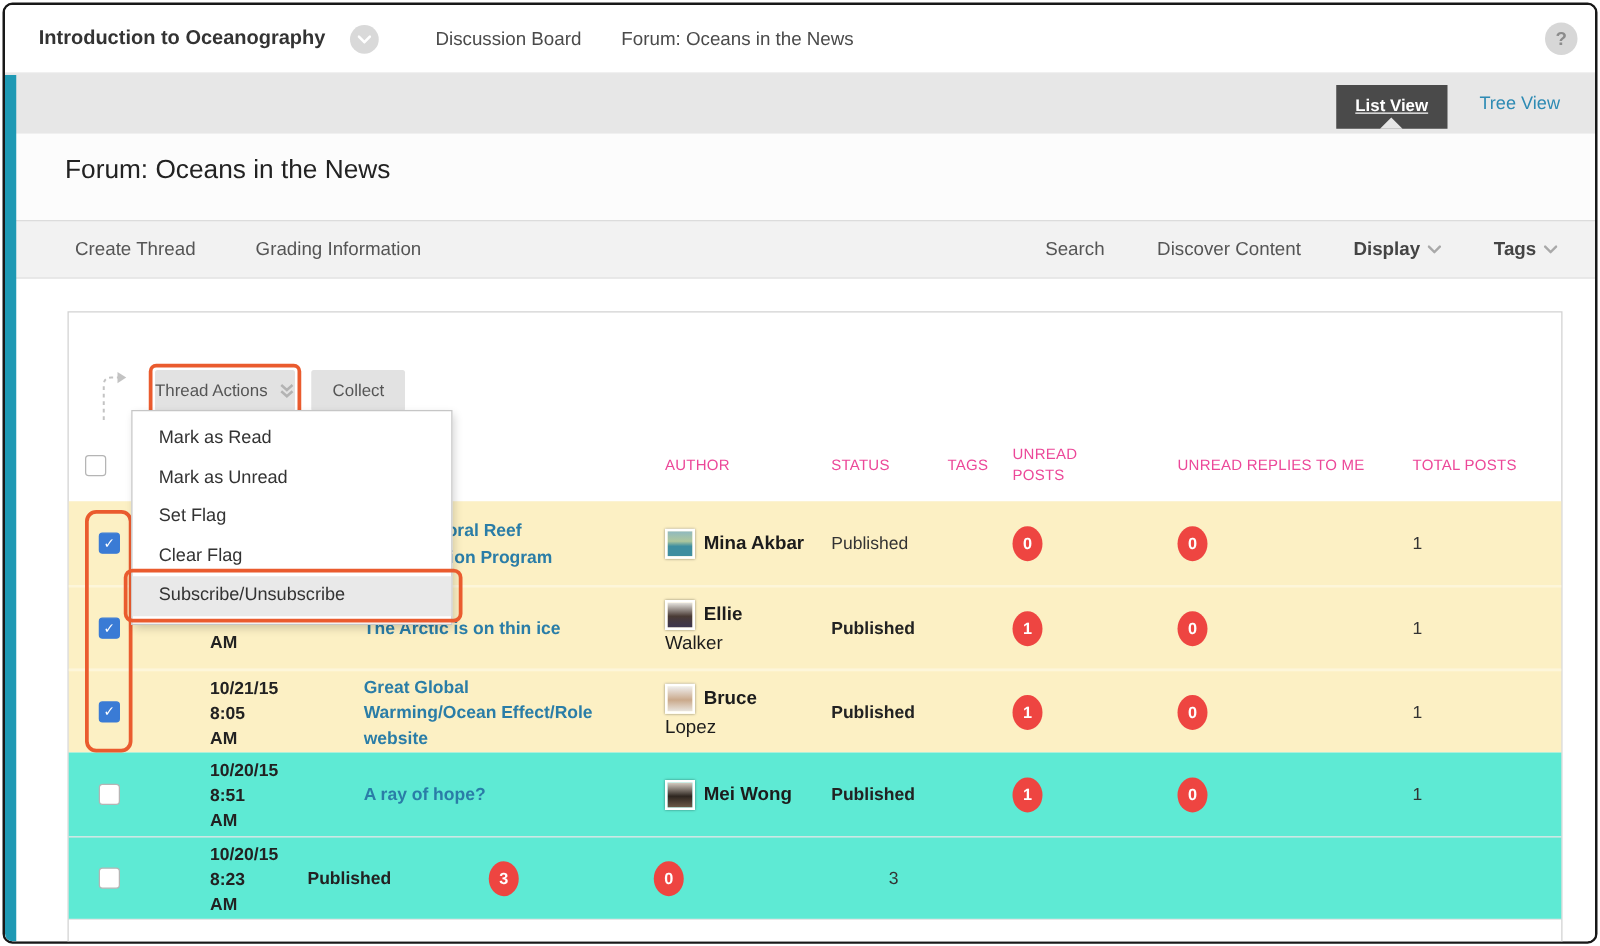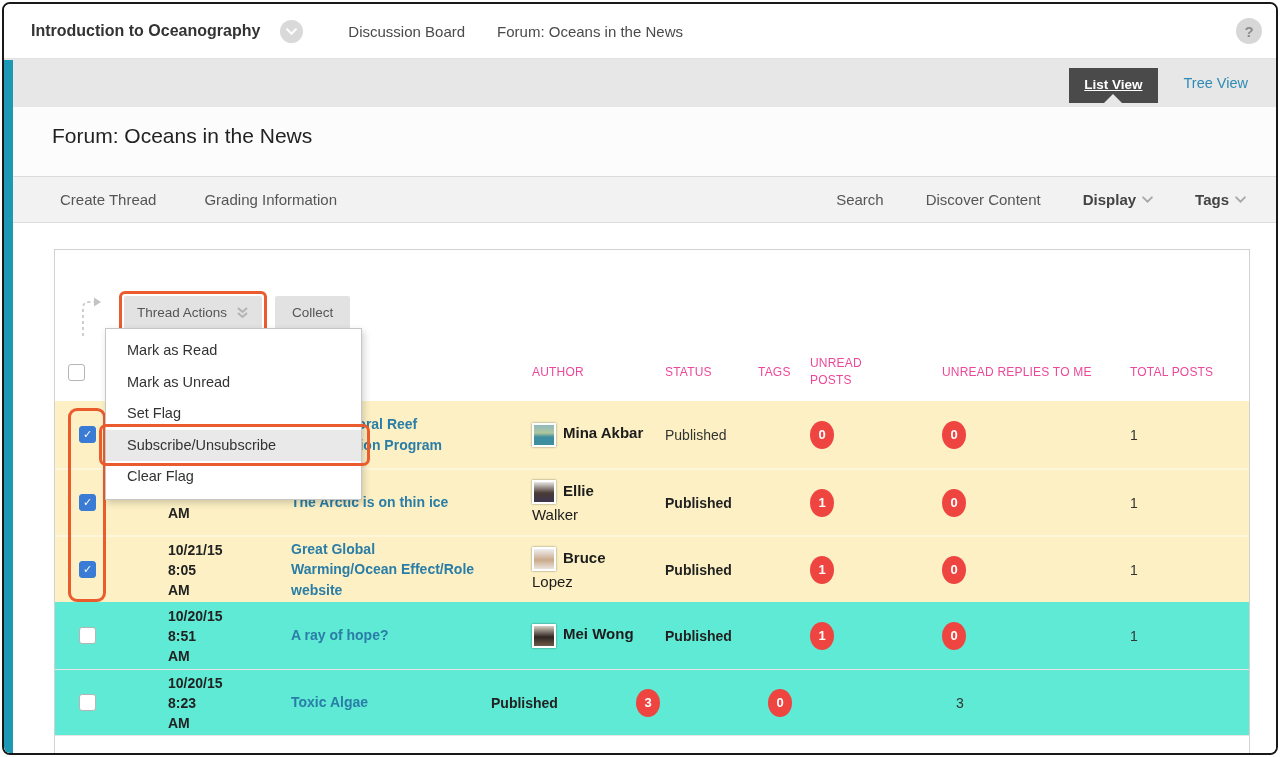--- a/index.html
+++ b/index.html
@@ -45,21 +45,21 @@
 
   
   .content { position:relative; background:#fff; height:533px; }
   .card { position:absolute; left:50px; top:26px; width:1196px; height:520px;
           background:#fff; border:1px solid #d2d2d2; }
 
   
   .card-toolbar { display:flex; align-items:center; margin-top:36px; height:52px; position:relative; }
   .sel-arrow { margin-left:24px; margin-top:10px; }
   .orange-wrap { margin-left:14px; border:3px solid #ea5b2e; border-radius:6px; padding:2px; }
-  .gbtn { background:#e2e2e2; border:none; color:#555; font-size:13.5px; padding:9px 13px;
+  .gbtn { background:#e2e2e2; border:none; color:#555; font-size:13.5px; padding:9px 0;
           border-radius:2px; display:flex; align-items:center; gap:9px; cursor:pointer;
           font-family:inherit; }
   .btn-collect { margin-left:8px; padding:9px 17px; }
 
   
   .thead { display:flex; height:58px; margin-top:5px; align-items:center; font-size:12px; color:#ec4899;
            letter-spacing:.2px; }
   .c1{width:56px;} .c2{width:130px;padding-left:57px;} .c3{width:245px;padding-left:50px;padding-right:8px;}
   .c4{width:174px;padding-left:46px;} .c5{width:85px;padding-left:5px;} .c6{width:30px;padding-left:13px;}
   .c7{width:110px;} .c8{width:210px;} .c9{flex:1;padding-left:35px;}
@@ -291,41 +291,40 @@
       </div>
 
       <div class="trow plain last">
         <div class="c1">
             <div class="cb cb-row"></div>
           </div>
         <div class="c2 date">
           <span class="dl">10/20/15 8:23</span>
           <span class="dl">AM</span>
         </div>
-        <div class="c3"><span class="thread-link">Toxic Algae</span></div>
         <div class="c5"><span class="status bold">Published</span></div>
         <div class="c6"></div>
         <div class="c7">
             <div class="badge b7">3</div>
           </div>
         <div class="c8">
             <div class="badge b8">0</div>
           </div>
         <div class="c9"><span class="total">3</span></div>
       </div>
 
       <div class="menu">
         <div class="mi">Mark as Read</div>
         <div class="mi">Mark as Unread</div>
         <div class="mi">Set Flag</div>
+        <div class="mi">Clear Flag</div>
         <div class="mi mi-sub">
           <span>Subscribe/Unsubscribe</span>
           <div class="sub-outline"></div>
         </div>
-        <div class="mi">Clear Flag</div>
       </div>
 
       <div class="cb-outline"></div>
 
     </div>
   </div>
 
 </div>
 
 </body></html>

